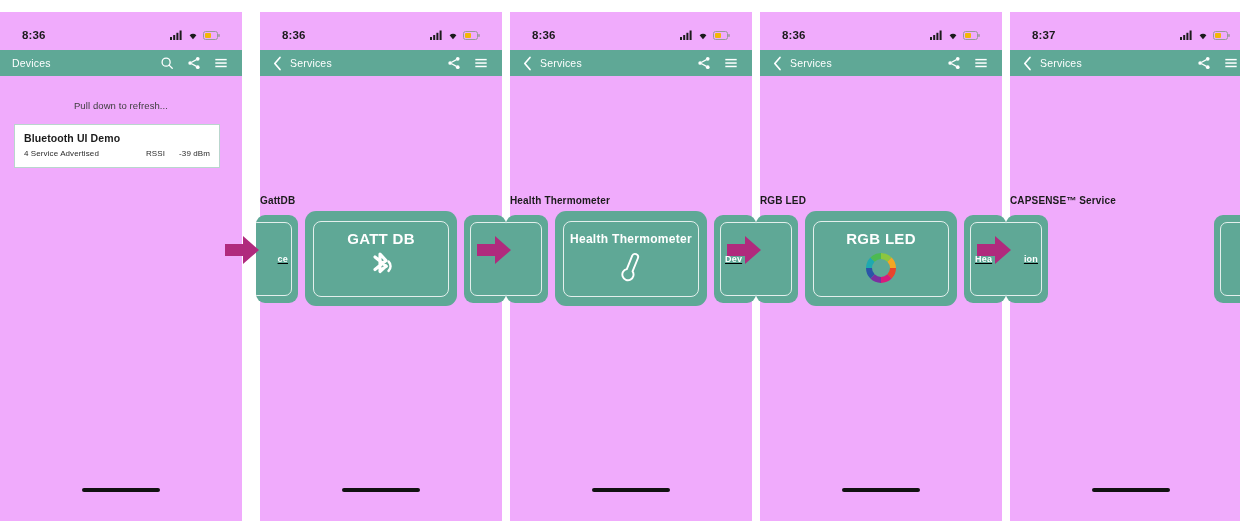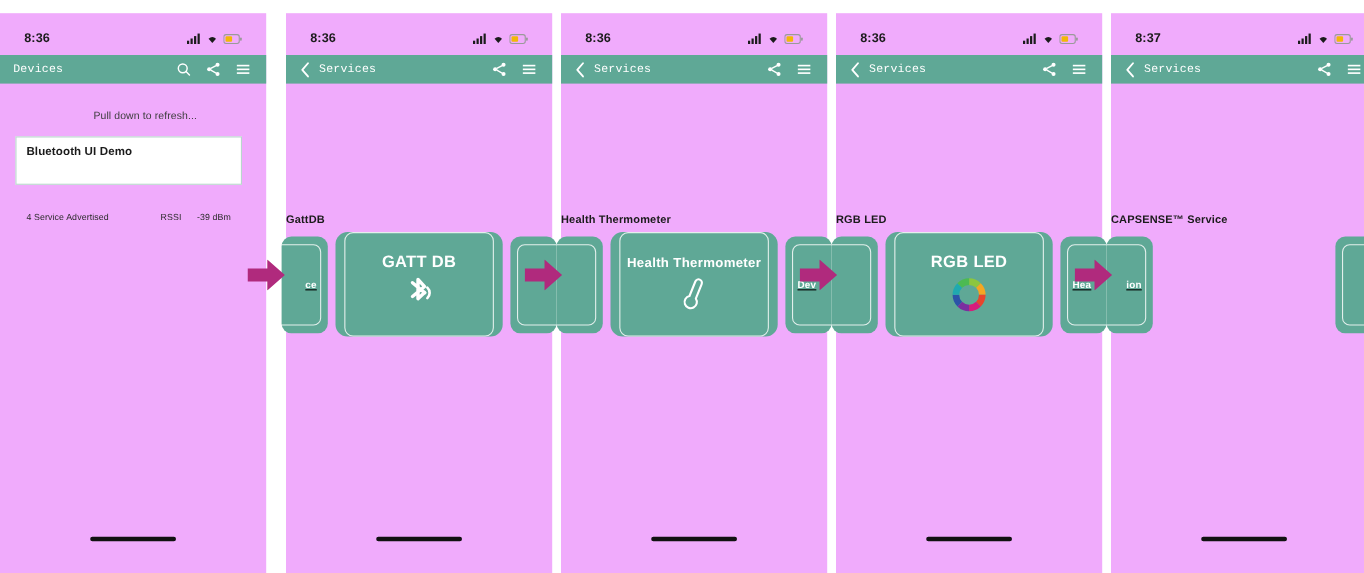--- a/index.html
+++ b/index.html
@@ -27,66 +27,66 @@
   .status-time{font-size:11.5px;font-weight:700;color:#1b1b1b;letter-spacing:.1px;}
   .status-icons{display:flex;align-items:center;gap:4px;}
   .ic-signal{display:block;}
   .ic-wifi{display:block;}
   .ic-batt{display:block;}
 
   
   .navbar{
     position:absolute;left:0;top:38px;width:100%;height:26px;
     background:#5fa896;display:flex;align-items:center;
-    padding:0 10px;box-sizing:border-box;font-family:Liberation Mono, monospace;
+    padding:0 10px;box-sizing:border-box;
   }
   .nav-back{width:14px;height:18px;display:flex;align-items:center;justify-content:center;flex:0 0 auto;}
   .nav-title{
     color:#ffffff;font-size:10.5px;font-weight:400;letter-spacing:.2px;
     margin-left:6px;flex:1 1 auto;white-space:nowrap;
   }
   .nav-title.noback{margin-left:2px;}
   .nav-actions{display:flex;align-items:center;gap:13px;flex:0 0 auto;padding-right:4px;}
   .nav-ic{width:14px;height:14px;display:block;}
 
   
   .pull-hint{
     position:absolute;left:0;top:88px;width:100%;text-align:center;
-    font-size:9.5px;color:#3d3d3d;letter-spacing:.1px;padding-left:11px;
+    font-size:9.5px;color:#3d3d3d;letter-spacing:.1px;
   }
   .dev-card{
     position:absolute;left:14px;top:112px;width:206px;height:44px;
     border:1px solid #b9d6cd;background:#fff;box-sizing:border-box;
     padding:7px 9px 0 9px;
   }
   .dev-name{font-size:10.5px;font-weight:700;color:#1b1b1b;letter-spacing:.1px;}
   .dev-sub{
     margin-top:5px;display:flex;align-items:baseline;
     font-size:8px;color:#2a2a2a;letter-spacing:.1px;
   }
   .dev-srv{flex:1 1 auto;}
-  .dev-rssi-label{margin-right:11px;margin-top:44px;}
+  .dev-rssi-label{margin-right:11px;}
   .dev-rssi-val{min-width:34px;text-align:right;}
 
   
   .carousel{position:absolute;left:0;top:183px;width:100%;height:117px;}
   .car-title{
     position:absolute;left:0;top:0;width:100%;text-align:left;
     font-size:10px;font-weight:700;color:#1b1b1b;letter-spacing:.15px;
   }
   .car-track{position:absolute;left:0;top:16px;width:100%;height:98px;}
 
   
   .svc-card{
     position:absolute;top:0;left:50%;transform:translateX(-50%);
     width:152px;height:95px;background:#5fa896;border-radius:11px;
     display:flex;align-items:center;justify-content:center;
   }
   .svc-inner{
-    width:136px;height:95px;border:1.4px solid #e3efec;border-radius:8px;
+    width:136px;height:76px;border:1.4px solid #e3efec;border-radius:8px;
     display:flex;flex-direction:column;align-items:center;justify-content:center;gap:2px;
     box-sizing:border-box;
   }
   .svc-label{
     color:#ffffff;font-weight:700;letter-spacing:.3px;line-height:1;
     white-space:nowrap;
   }
   .svc-glyph{display:flex;align-items:center;justify-content:center;height:36px;margin-top:2px;}
 
   

